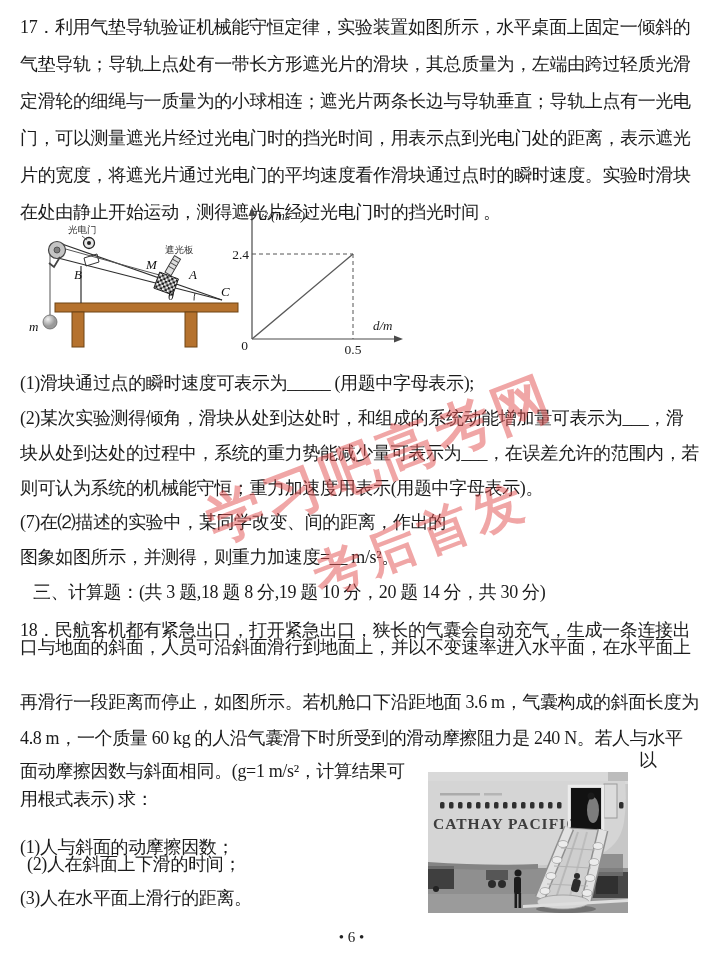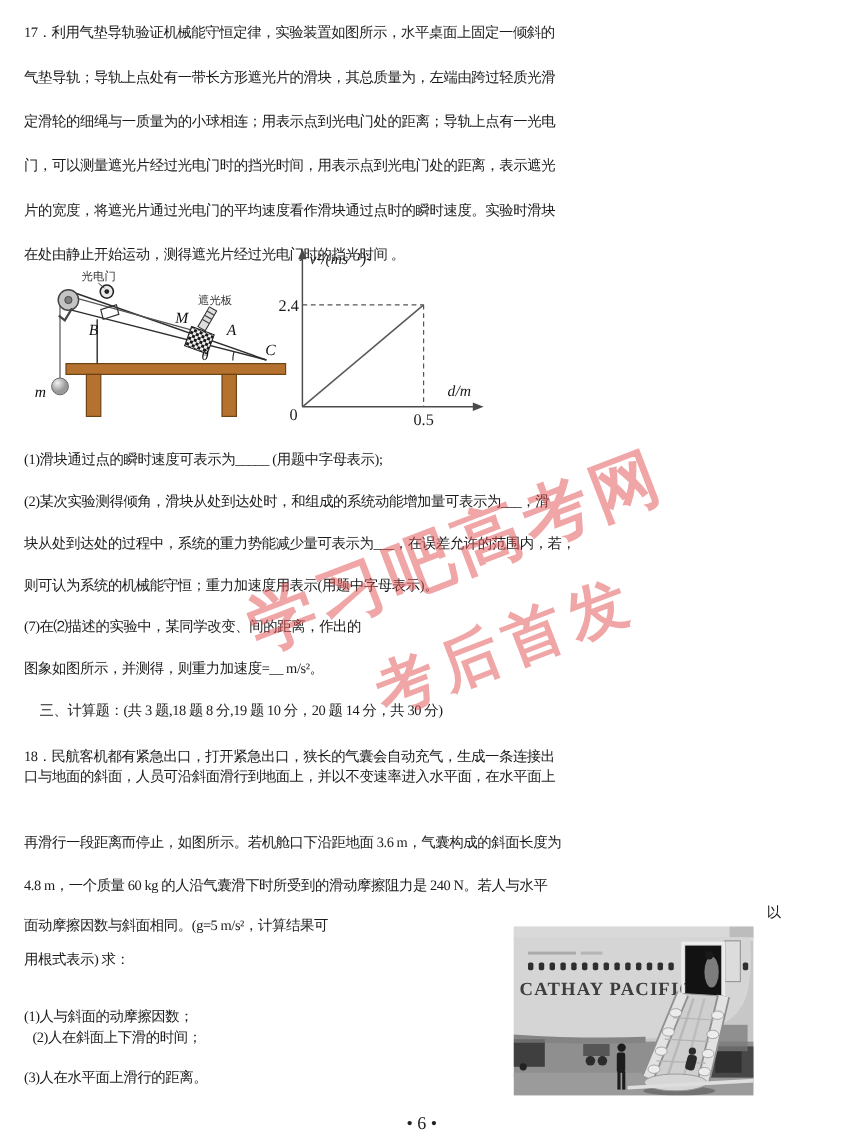--- a/index.html
+++ b/index.html
@@ -4,21 +4,21 @@
 <style>
   html,body{margin:0;padding:0;}
   body{
     width:703px;height:956px;position:relative;overflow:hidden;
     background:#ffffff;
     font-family:"Liberation Serif","DejaVu Serif",serif;
     color:#1b1b1b;
   }
   .tline{
     position:absolute;left:20px;white-space:nowrap;
-    font-size:12px;letter-spacing:-0.35px;line-height:22px;
+    font-size:18px;letter-spacing:-0.35px;line-height:22px;
   }
   .fig{position:absolute;}
   .pagenum{
     position:absolute;left:0;right:0;top:929px;text-align:center;
     font-size:15px;color:#222;
   }
   .wm{
     position:absolute;pointer-events:none;z-index:5;
     font-family:"DejaVu Sans","Liberation Sans",sans-serif;
     font-weight:700;color:rgba(226,77,77,0.50);
@@ -27,21 +27,21 @@
   #wm1{left:196px;top:490px;font-size:56px;letter-spacing:5px;transform:rotate(-21deg);}
   #wm2{left:303px;top:548px;font-size:50px;letter-spacing:7px;transform:rotate(-21deg);}
   svg text{font-family:"Liberation Serif","DejaVu Serif",serif;}
   .itxt{font-style:italic;}
 </style>
 </head>
 <body>
 
 <div class="tline" style="top:16px">17．利用气垫导轨验证机械能守恒定律，实验装置如图所示，水平桌面上固定一倾斜的</div>
 <div class="tline" style="top:53px">气垫导轨；导轨上点处有一带长方形遮光片的滑块，其总质量为，左端由跨过轻质光滑</div>
-<div class="tline" style="top:90px">定滑轮的细绳与一质量为的小球相连；用表示点到光电门处的距离；导轨上点有一光电</div>
+<div class="tline" style="top:90px">定滑轮的细绳与一质量为的小球相连；遮光片两条长边与导轨垂直；导轨上点有一光电</div>
 <div class="tline" style="top:127px">门，可以测量遮光片经过光电门时的挡光时间，用表示点到光电门处的距离，表示遮光</div>
 <div class="tline" style="top:164px">片的宽度，将遮光片通过光电门的平均速度看作滑块通过点时的瞬时速度。实验时滑块</div>
 <div class="tline" style="top:201px">在处由静止开始运动，测得遮光片经过光电门时的挡光时间 。</div>
 
 <div class="fig" style="left:24px;top:216px;width:216px;height:144px">
 <svg width="216" height="144" viewBox="0 0 216 144">
   <defs>
     <pattern id="chk" width="5" height="5" patternUnits="userSpaceOnUse">
       <rect width="5" height="5" fill="#f0f0f0"></rect>
       <rect x="0" y="0" width="2.5" height="2.5" fill="#1a1a1a"></rect>
@@ -138,21 +138,21 @@
 <div class="tline" style="top:477px">则可认为系统的机械能守恒；重力加速度用表示(用题中字母表示)。</div>
 <div class="tline" style="top:511px">(7)在⑵描述的实验中，某同学改变、间的距离，作出的</div>
 <div class="tline" style="top:546px">图象如图所示，并测得，则重力加速度=__ m/s²。</div>
 
 <div class="tline" style="top:581px;left:33px">三、计算题：(共 3 题,18 题 8 分,19 题 10 分，20 题 14 分，共 30 分)</div>
 
 <div class="tline" style="top:619px">18．民航客机都有紧急出口，打开紧急出口，狭长的气囊会自动充气，生成一条连接出</div>
 <div class="tline" style="top:636px">口与地面的斜面，人员可沿斜面滑行到地面上，并以不变速率进入水平面，在水平面上</div>
 <div class="tline" style="top:691px">再滑行一段距离而停止，如图所示。若机舱口下沿距地面 3.6 m，气囊构成的斜面长度为</div>
 <div class="tline" style="top:727px">4.8 m，一个质量 60 kg 的人沿气囊滑下时所受到的滑动摩擦阻力是 240 N。若人与水平</div>
-<div class="tline" style="top:760px">面动摩擦因数与斜面相同。(g=5 m/s²，计算结果可</div>
+<div class="tline" style="top:760px">面动摩擦因数与斜面相同。(g=1 m/s²，计算结果可</div>
 <div class="tline" style="top:749px;left:639px">以</div>
 <div class="tline" style="top:788px">用根式表示) 求：</div>
 <div class="tline" style="top:836px">(1)人与斜面的动摩擦因数；</div>
 <div class="tline" style="top:853px;left:27px">(2)人在斜面上下滑的时间；</div>
 <div class="tline" style="top:887px">(3)人在水平面上滑行的距离。</div>
 
 <div class="fig" style="left:428px;top:772px;width:200px;height:141px">
 <svg width="200" height="141" viewBox="0 0 200 141">
   <rect x="0" y="0" width="200" height="141" fill="#c7c7c7"></rect>
   <rect x="0" y="0" width="200" height="12" fill="#d9d9d9"></rect>

